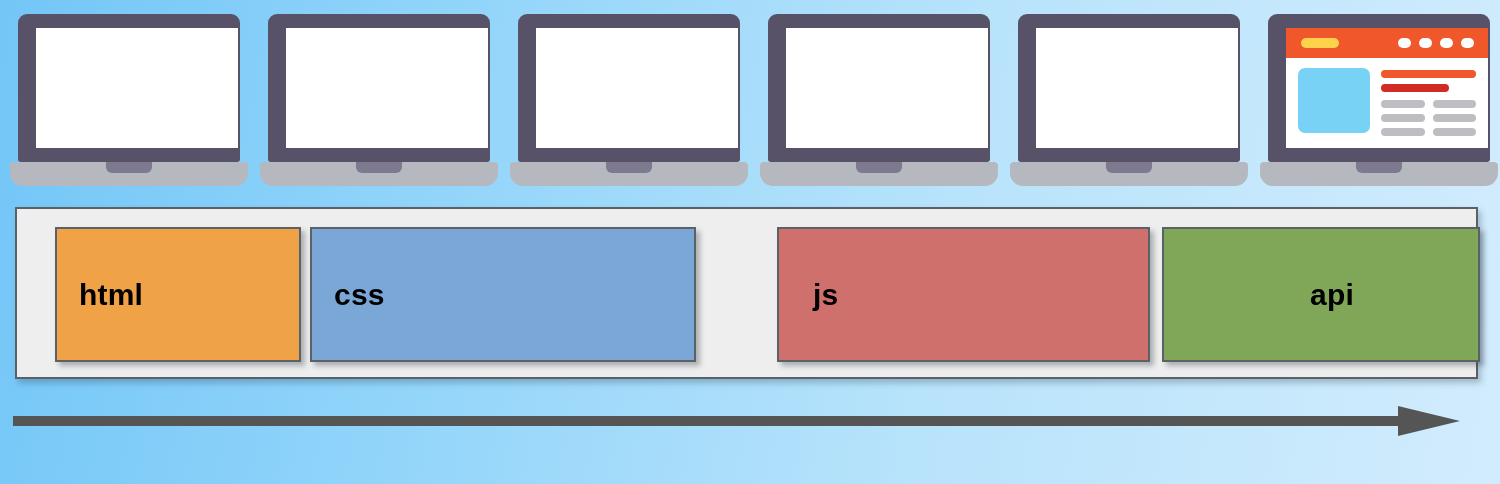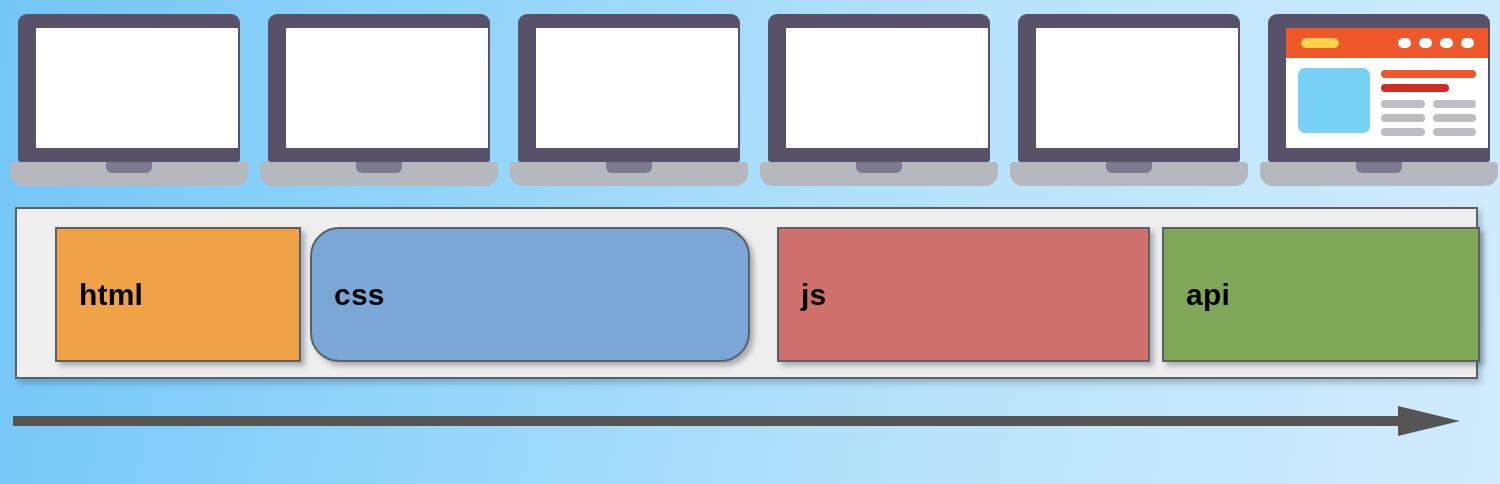--- a/index.html
+++ b/index.html
@@ -305,27 +305,27 @@
         </div>
         <div class="laptop-notch"></div>
       </div>
     </div>
 
   <div id="timeline-track">
     <div id="bars">
         <div class="bar" style="left: 18px; width: 246px; background: rgb(239, 162, 70);">
           <span class="bar-label">html</span>
         </div>
-        <div class="bar" style="left: 273px; width: 440px; background: rgb(123, 167, 215); border-radius: 29px;">
+        <div class="bar" style="left: 273px; width: 386px; background: rgb(123, 167, 215);">
           <span class="bar-label">css</span>
         </div>
-        <div class="bar" style="left: 740px; width: 373px; background: rgb(208, 112, 108);">
+        <div class="bar" style="left: 740px; width: 373px; background: rgb(208, 112, 108); padding-left: 12px;">
           <span class="bar-label">js</span>
         </div>
-        <div class="bar" style="left: 1125px; width: 318px; background: rgb(127, 167, 87);">
+        <div class="bar" style="left: 1125px; width: 318px; background: rgb(127, 167, 87); justify-content: center;">
           <span class="bar-label">api</span>
         </div>
       </div>
   </div>
 
   <div id="time-axis">
     <div id="axis-line"></div>
     <div id="axis-head"></div>
   </div>
 

